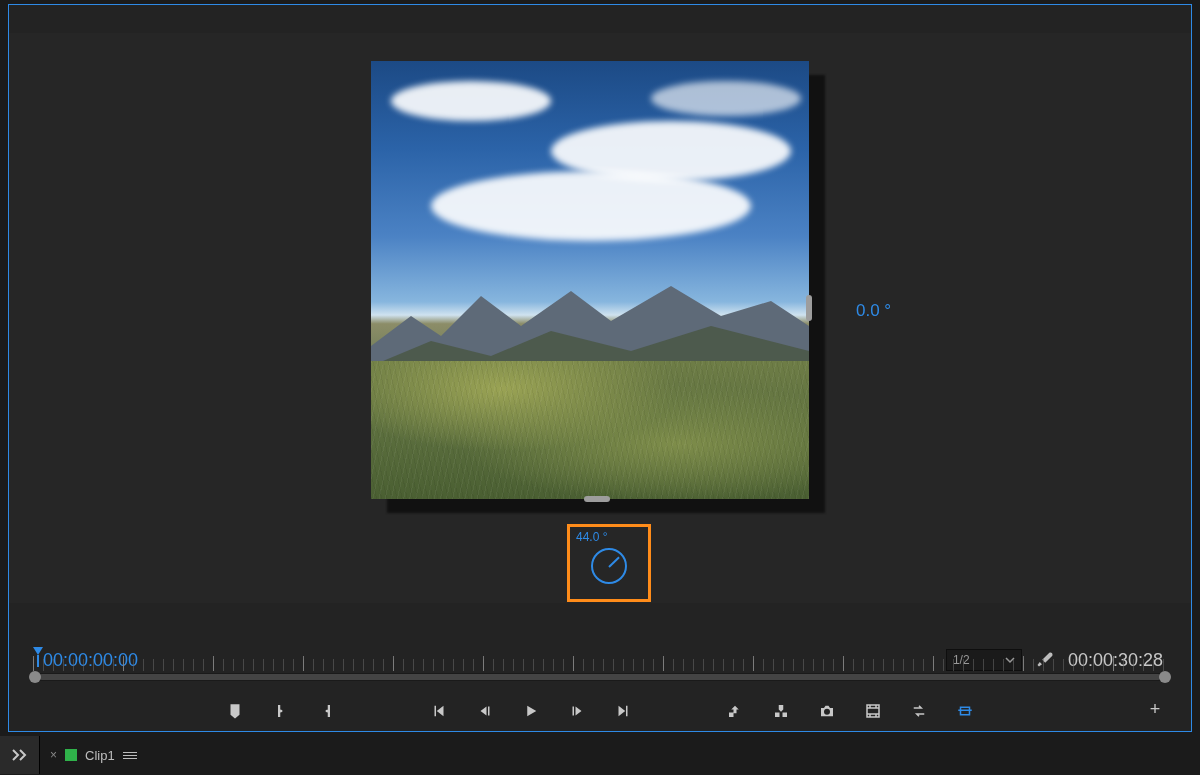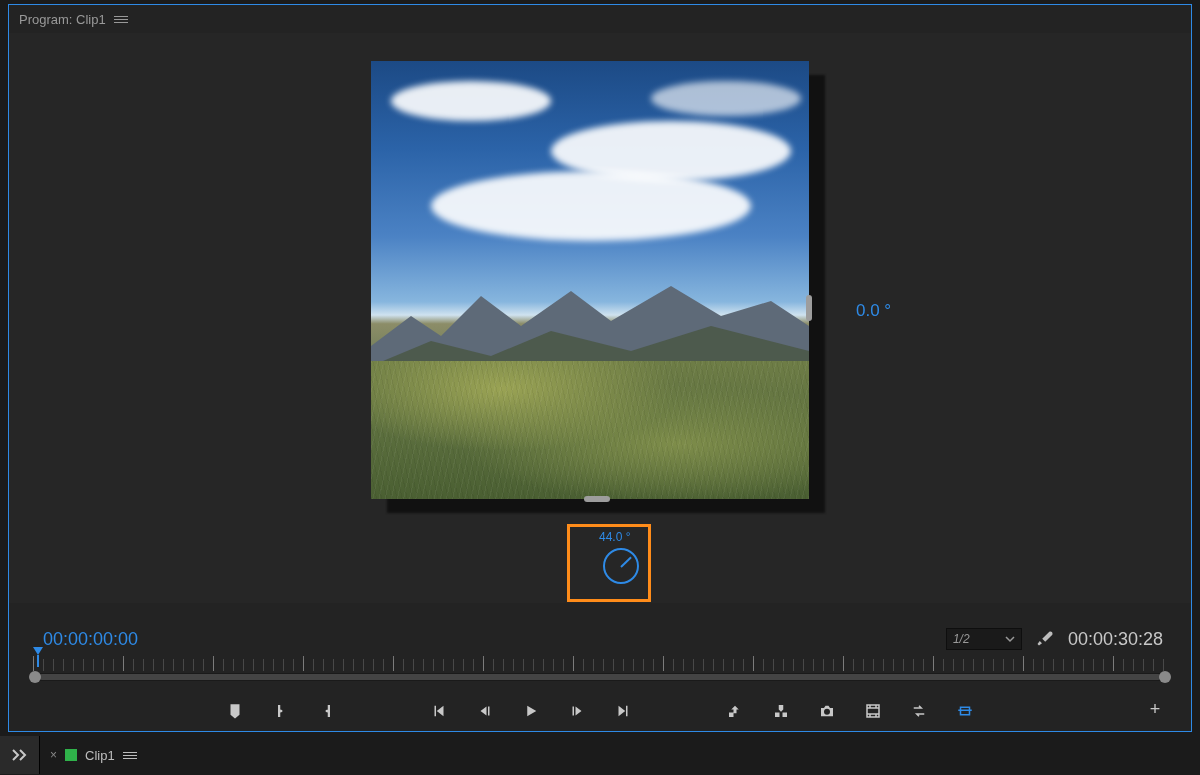--- a/index.html
+++ b/index.html
@@ -106,21 +106,20 @@
 
   
   .rotation-widget {
     position: absolute;
     left: 558px; top: 491px;
     width: 84px; height: 78px;
     border: 3px solid var(--orange);
     display:flex; flex-direction:column; align-items:center;
     padding-top: 3px;
     gap: 4px;
-    padding-left: 23px;
   }
   .rotation-label {
     color: var(--accent);
     font-size: 12px;
     align-self: flex-start;
     margin-left: 6px;
   }
   .rotation-dial {
     width: 36px; height: 36px;
     border: 2px solid var(--accent);
@@ -133,31 +132,31 @@
     left:50%; top:50%;
     width: 14px; height:2px;
     background: var(--accent);
     transform-origin: left center;
     transform: rotate(-44deg);
   }
 
   
   .timecode-row {
     position:absolute;
-    left: 0; right: 0; top: 620px; height: 28px;
+    left: 0; right: 0; top: 641px; height: 28px;
     display:flex; align-items:center;
     padding: 0 28px 0 34px;
   }
   .tc-current { color: var(--accent); font-size: 18px; font-feature-settings:"tnum"; font-weight:500; }
   .tc-spacer { flex:1; }
   .zoom-select {
     background:#1a1a1a; color:var(--fg-dim);
     border:1px solid #0e0e0e; height:22px; width:76px;
     display:flex; align-items:center; padding:0 6px; gap:6px;
-    font-size:12px; justify-content:space-between;font-style:italic;
+    font-size:12px; justify-content:space-between;
   }
   .wrench { margin: 0 14px; color:var(--fg-dim); }
   .tc-duration { color:#c8c8c8; font-size:18px; font-feature-settings:"tnum";text-align:center; }
 
   
   .ruler {
     position:absolute;
     left: 24px; right: 24px; top: 648px; height: 22px;
   }
   .playhead {
@@ -237,31 +236,20 @@
   .seq-close { color:#888; font-size:12px; }
   .seq-swatch { width:12px; height:12px; background:#2fb24a; }
   .seq-hamburger { width:14px; display:flex; flex-direction:column; gap:2px; }
   .seq-hamburger span { height:1px; background:#bdbdbd; }
 </style>
 </head>
 <body>
 
 <div class="program-panel">
 
-  <div class="panel-header">
-    <span class="panel-title">
-      <span>Program:</span>
-      <span>Clip1</span>
-    </span>
-    <div class="hamburger">
-      <span></span>
-        <span></span>
-        <span></span>
-    </div>
-  </div>
 
   <div class="canvas-area">
     <div class="frame-shadow"></div>
     <div class="video-frame">
       <div class="sky">
         <div class="cloud c1"></div>
         <div class="cloud c2"></div>
         <div class="cloud c3"></div>
         <div class="cloud c4"></div>
         <svg class="mtn-path" viewBox="0 0 438 140" preserveAspectRatio="none">

